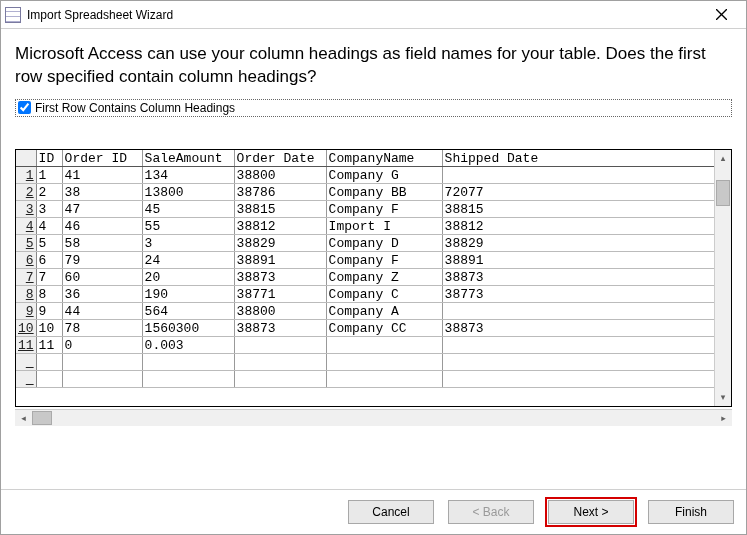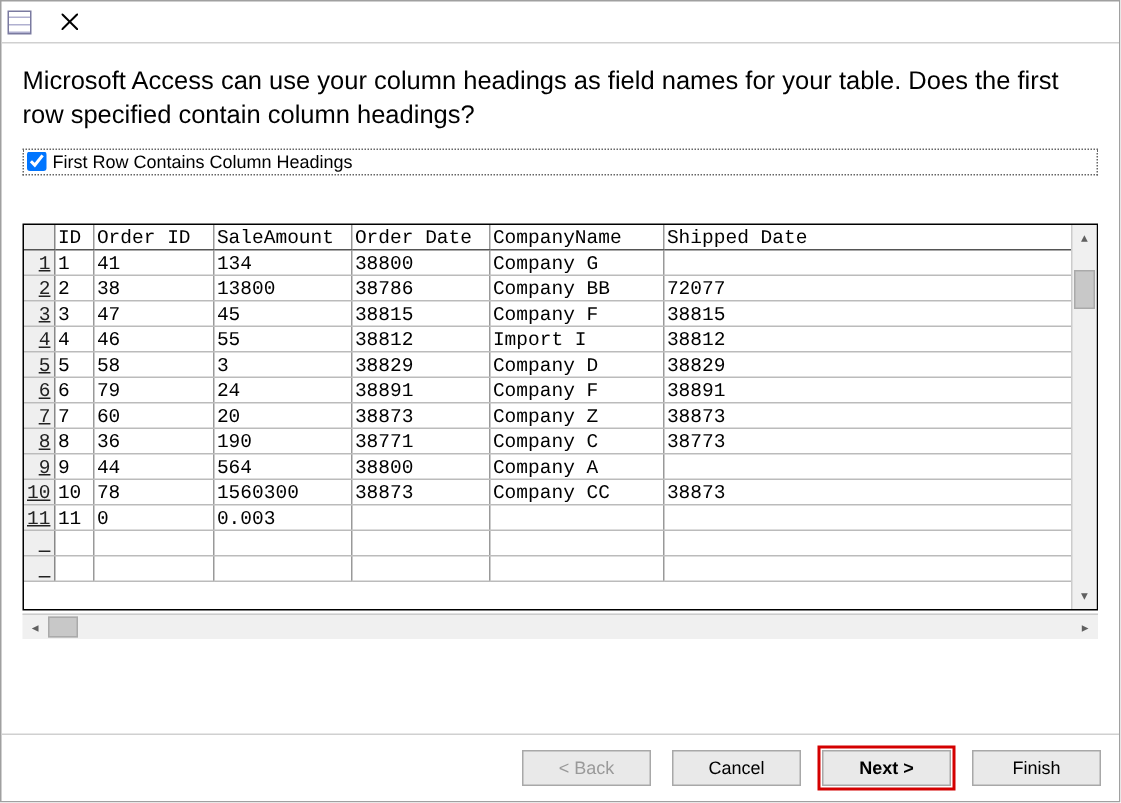--- a/index.html
+++ b/index.html
@@ -163,34 +163,34 @@
     font-size: 12px;
     cursor: pointer;
   }
   .footer button:disabled {
     color: #9a9a9a;
     cursor: default;
   }
   .footer button.highlight {
     outline: 2px solid #d40000;
     outline-offset: 1px;
-    font-weight: bold;
   }
 </style>
 </head>
 <body>
 
 <div class="window">
 
   <div class="titlebar">
     <div class="app-icon">
       <div class="stripe"></div>
         <div class="stripe"></div>
         <div class="stripe"></div>
     </div>
+    <div class="title">Import Spreadsheet Wizard</div>
     <div class="close">
       <svg viewBox="0 0 10 10">
         <line x1="0" y1="0" x2="10" y2="10" stroke="#000" stroke-width="1.2"></line>
         <line x1="10" y1="0" x2="0" y2="10" stroke="#000" stroke-width="1.2"></line>
       </svg>
     </div>
   </div>
 
   <div class="content">
     <div class="intro">
@@ -350,19 +350,19 @@
     <div class="hscroll">
       <div class="left">◂</div>
       <div class="track">
         <div class="thumb"></div>
       </div>
       <div class="right">▸</div>
     </div>
   </div>
 
   <div class="footer">
+    <button>Cancel</button>
     <button disabled="">&lt; Back</button>
-    <button>Cancel</button>
     <button class="highlight">Next &gt;</button>
     <button>Finish</button>
   </div>
 
 </div>
 
 </body></html>

